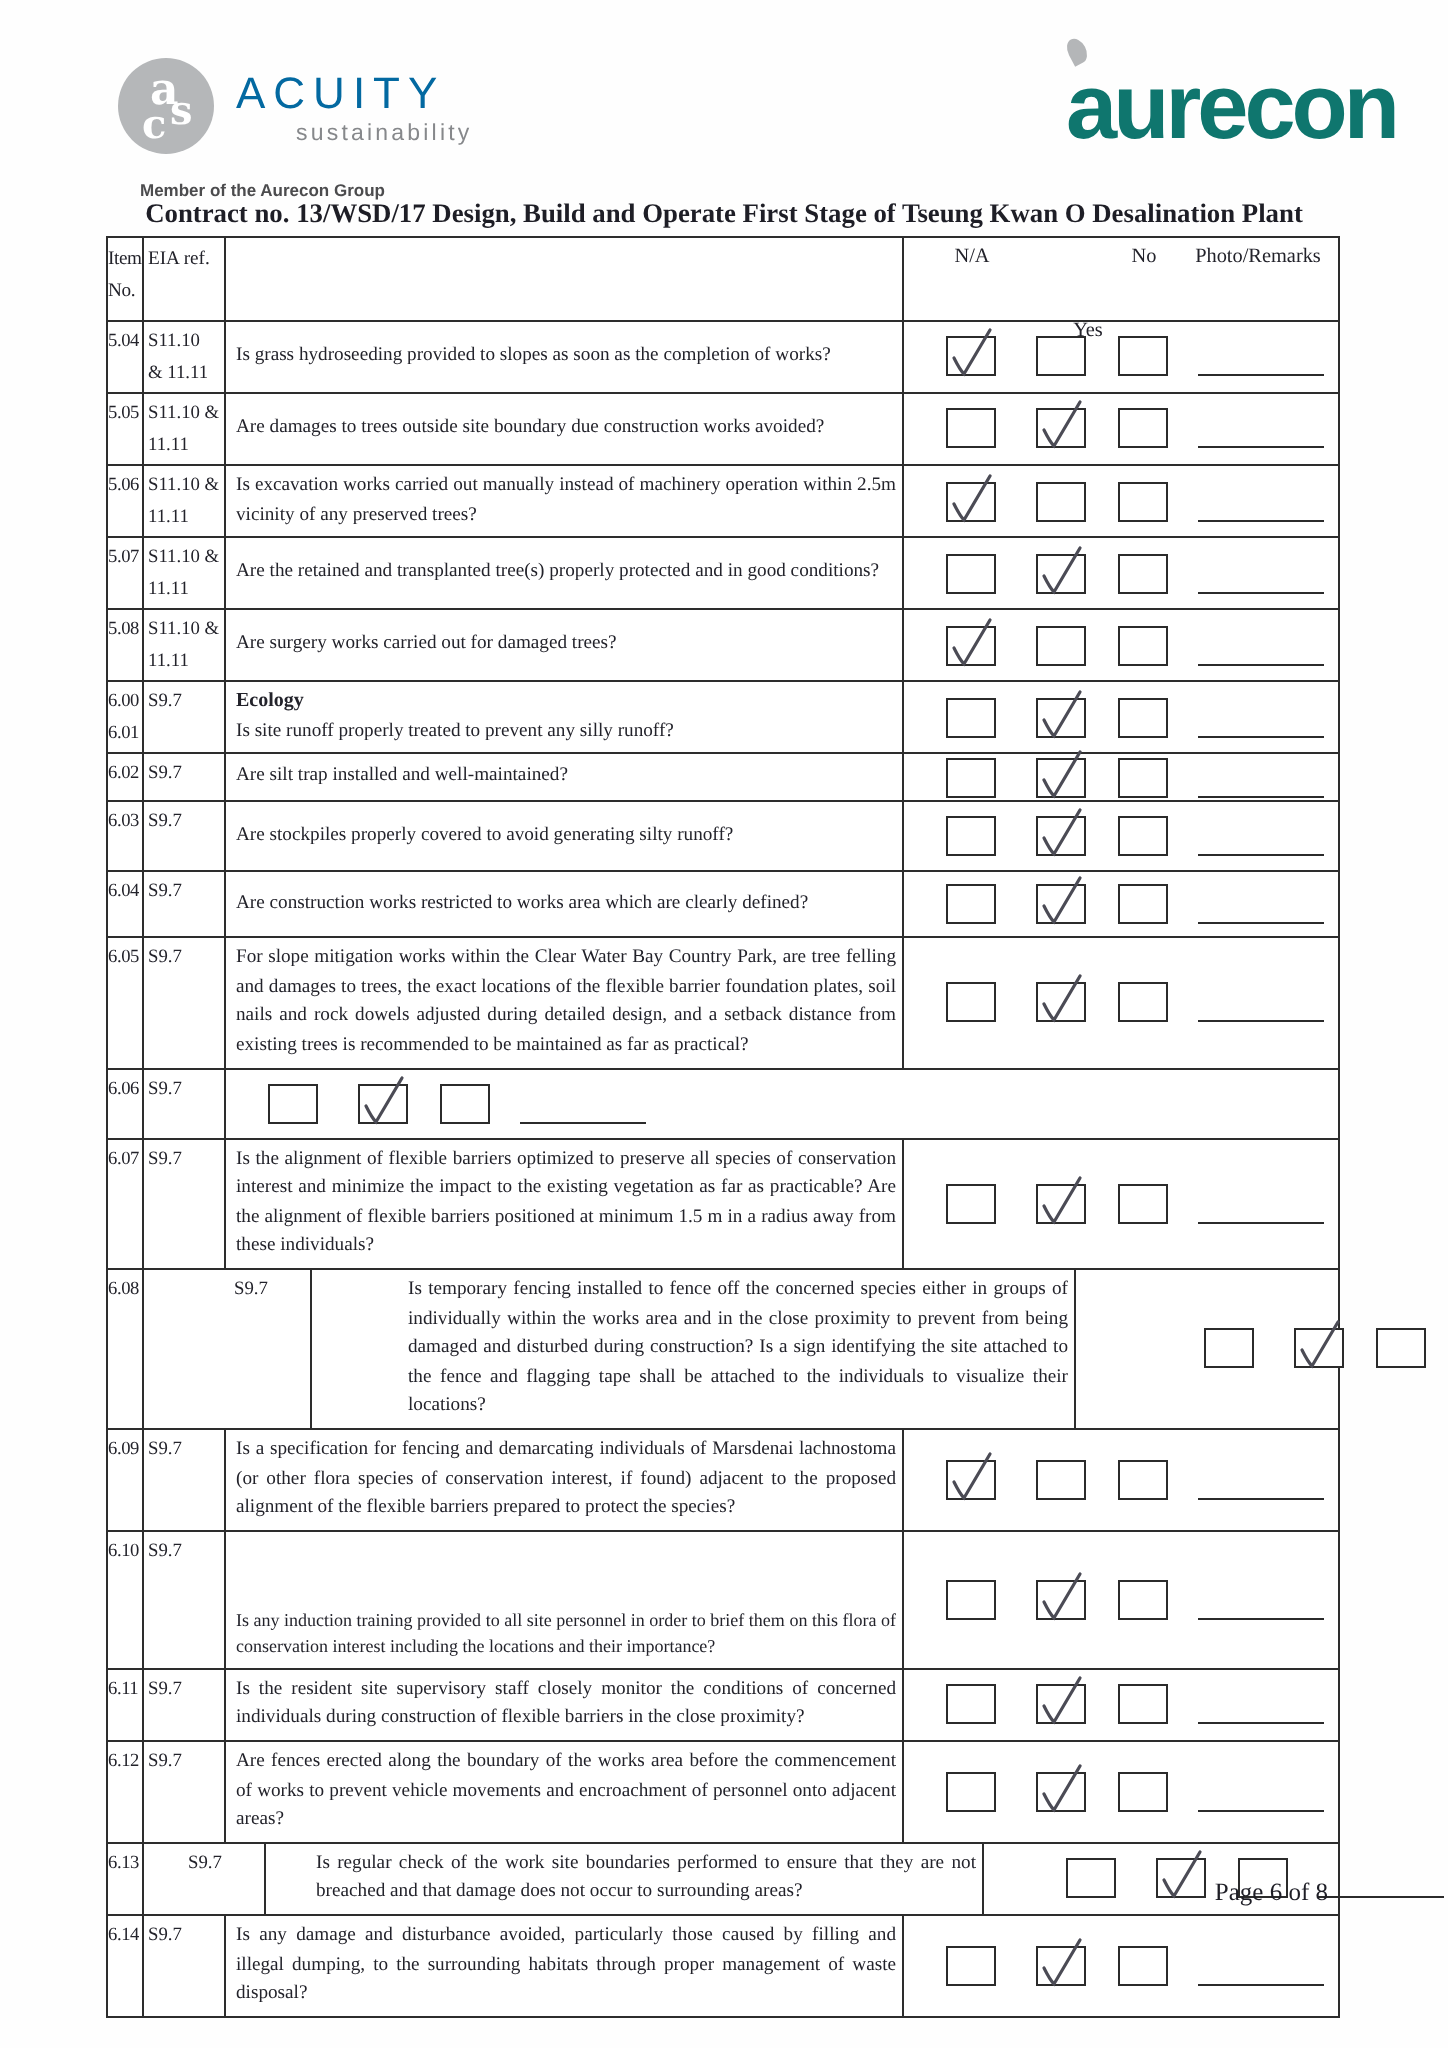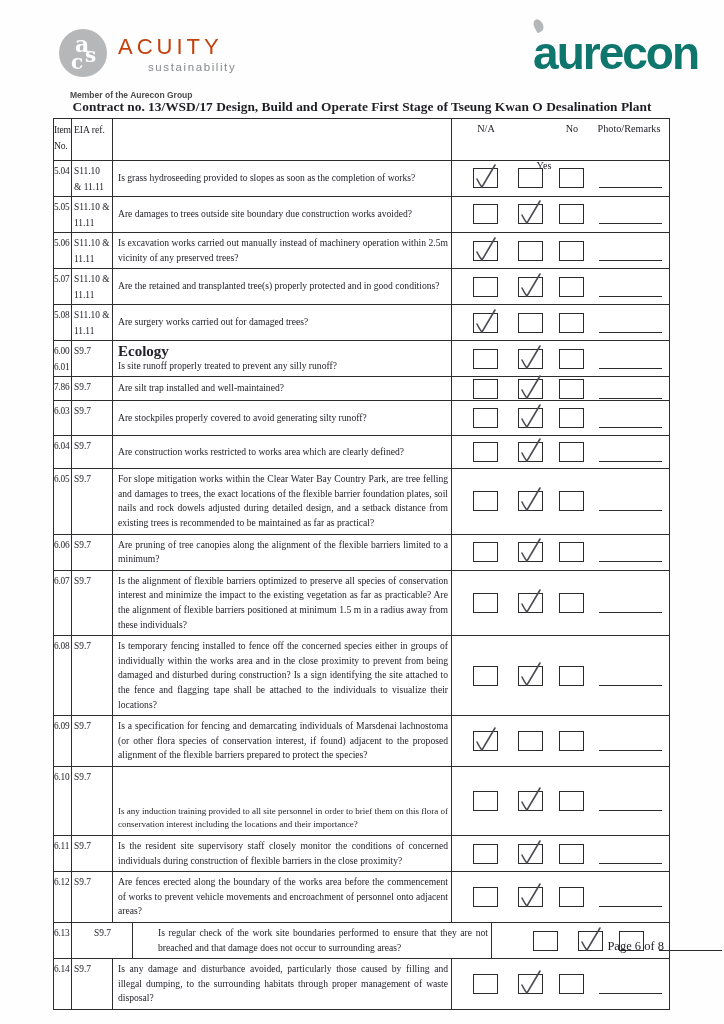--- a/index.html
+++ b/index.html
@@ -9,21 +9,21 @@
     font-family:"Liberation Serif", serif;
     color:#23232b;
   }
   .page { position:absolute; inset:0; background:#fefefe; overflow:hidden; }
 
   
   .acuity-block { position:absolute; left:58px; top:28px; }
   .acuity-top { display:flex; align-items:flex-start; }
   .acuity-mark { width:50px; height:50px; }
   .acuity-textcol { margin-left:10px; padding-top:8px; font-family:"Liberation Sans", sans-serif; }
-  .acuity-name { font-size:22px; letter-spacing:4px; color:#c2410c; font-weight:500; line-height:1; }
+  .acuity-name { font-size:22px; letter-spacing:4px; color:#0369a1; font-weight:500; line-height:1; }
   .acuity-tagline { font-size:11.5px; letter-spacing:1.6px; color:#86888b; margin-top:3px; margin-left:30px; }
   .acuity-member { font-family:"Liberation Sans", sans-serif; font-size:8.5px; font-weight:bold; color:#4c4c4e; margin-top:12px; margin-left:12px; }
 
   .aurecon-block { position:absolute; right:26px; top:30px; }
   .aurecon-word { position:relative; font-family:"Liberation Sans", sans-serif; font-weight:bold; font-size:46px; letter-spacing:-2px; color:#0f766e; line-height:1; }
   .aurecon-drop { position:absolute; left:1px; top:-11px; width:9px; height:13px; background:#b4b6b8; border-radius:60% 60% 60% 0; transform:rotate(-28deg); }
 
   
   .doc-title { position:absolute; top:99px; left:40px; width:644px; text-align:center; font-weight:bold; font-size:13.4px; color:#1e1e26; }
 
@@ -31,21 +31,21 @@
   .table { position:absolute; left:53px; top:118px; width:617px; border:1.5px solid #2d2d2d; background:#fff; }
   .trow { display:grid; grid-template-columns:18px 41px 339px 1fr; border-bottom:1.4px solid #2d2d2d; }
   .trow:last-child { border-bottom:none; }
   .cell { border-right:1px solid #2d2d2d; }
   .cell:last-child { border-right:none; }
   .item { font-size:9.3px; letter-spacing:-0.2px; padding-top:3px; white-space:pre-line; line-height:1.7; overflow:visible; }
   .eia  { font-size:9.4px; padding:3px 0 0 2px; white-space:pre-line; line-height:1.7; }
   .q { display:flex; flex-direction:column; justify-content:center; padding:3px 3px 3px 5px; }
   .qtext { font-size:9.6px; line-height:14.6px; text-align:justify; }
   .qtext.compact { font-size:9px; line-height:13.5px;margin-top:35px; }
-  .section { font-size:15px; font-weight:bold; line-height:14.6px; }
+  .section { font-size:10px; font-weight:bold; line-height:14.6px; }
   .ans { position:relative; }
 
   .cb { position:absolute; width:25px; height:20px; border:1.6px solid #2b2b2b; top:50%; transform:translateY(-50%); background:#fff; }
   .cb-na  { left:21px; }
   .cb-yes { left:66px; }
   .cb-no  { left:107px; }
   .tick { position:absolute; left:-1px; top:0; width:25px; height:20px; overflow:visible; }
   .tick path { fill:none; stroke:#4b4b55; stroke-width:1.6; stroke-linecap:round; }
   .remarks-line { position:absolute; left:147px; width:63px; top:50%; margin-top:9px; border-bottom:1.3px solid #2b2b2b; }
 
@@ -208,21 +208,21 @@
             <div class="cb cb-yes">
               <svg class="tick" viewBox="0 0 25 20">
                 <path d="M4 10 Q7 16 9 18 L22 -4"></path>
               </svg>
             </div>
             <div class="cb cb-no"></div>
             <div class="remarks-line"></div>
           </div>
         </div>
         <div class="trow" style="min-height: 24px;">
-          <div class="cell item">7.86</div>
+          <div class="cell item">6.02</div>
           <div class="cell eia">S9.7</div>
           <div class="cell q">
             <div class="qtext">Are silt trap installed and well-maintained?</div>
           </div>
           <div class="cell ans">
             <div class="cb cb-na"></div>
             <div class="cb cb-yes">
               <svg class="tick" viewBox="0 0 25 20">
                 <path d="M4 10 Q7 16 9 18 L22 -4"></path>
               </svg>
@@ -278,23 +278,20 @@
                 <path d="M4 10 Q7 16 9 18 L22 -4"></path>
               </svg>
             </div>
             <div class="cb cb-no"></div>
             <div class="remarks-line"></div>
           </div>
         </div>
         <div class="trow" style="min-height: 35px;">
           <div class="cell item">6.06</div>
           <div class="cell eia">S9.7</div>
-          <div class="cell q">
-            <div class="qtext">Are pruning of tree canopies along the alignment of the flexible barriers limited to a minimum?</div>
-          </div>
           <div class="cell ans">
             <div class="cb cb-na"></div>
             <div class="cb cb-yes">
               <svg class="tick" viewBox="0 0 25 20">
                 <path d="M4 10 Q7 16 9 18 L22 -4"></path>
               </svg>
             </div>
             <div class="cb cb-no"></div>
             <div class="remarks-line"></div>
           </div>
@@ -309,21 +306,21 @@
             <div class="cb cb-na"></div>
             <div class="cb cb-yes">
               <svg class="tick" viewBox="0 0 25 20">
                 <path d="M4 10 Q7 16 9 18 L22 -4"></path>
               </svg>
             </div>
             <div class="cb cb-no"></div>
             <div class="remarks-line"></div>
           </div>
         </div>
-        <div class="trow" style="min-height: 67px;">
+        <div class="trow" style="min-height: 67px; gap: 43px;">
           <div class="cell item">6.08</div>
           <div class="cell eia">S9.7</div>
           <div class="cell q">
             <div class="qtext">Is temporary fencing installed to fence off the concerned species either in groups of individually within the works area and in the close proximity to prevent from being damaged and disturbed during construction? Is a sign identifying the site attached to the fence and flagging tape shall be attached to the individuals to visualize their locations?</div>
           </div>
           <div class="cell ans">
             <div class="cb cb-na"></div>
             <div class="cb cb-yes">
               <svg class="tick" viewBox="0 0 25 20">
                 <path d="M4 10 Q7 16 9 18 L22 -4"></path>

